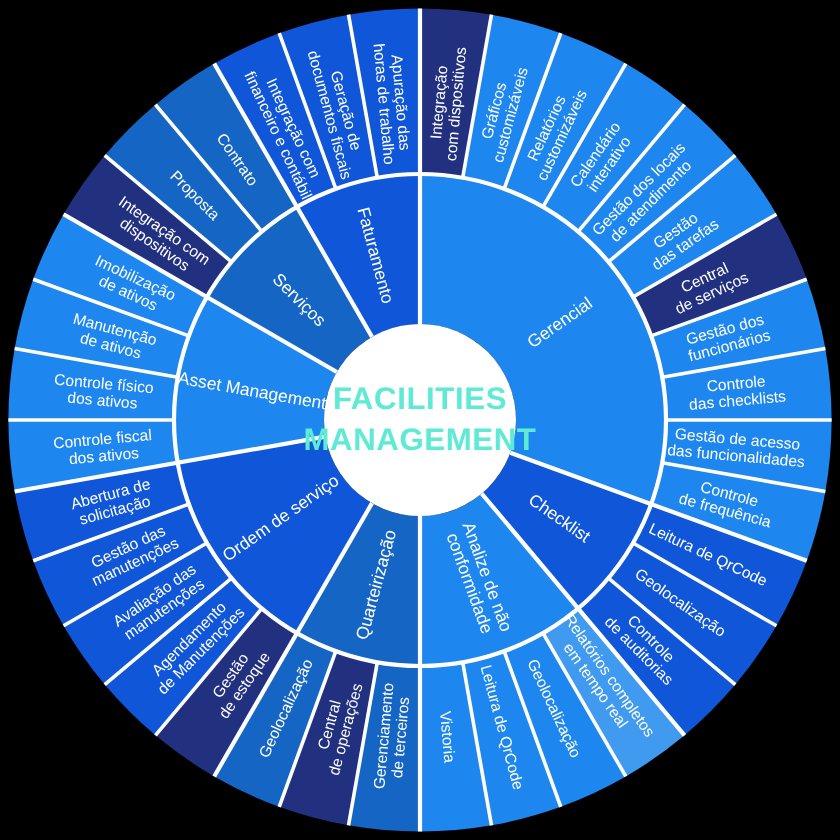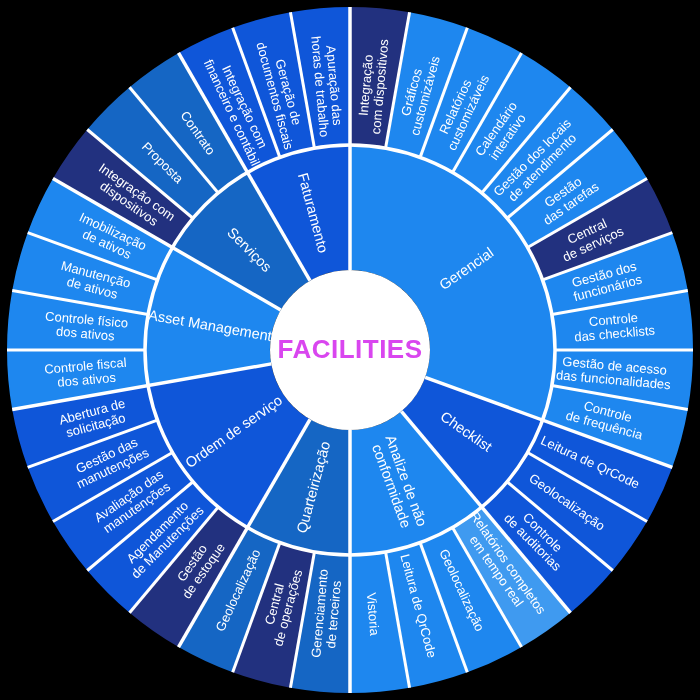--- a/index.html
+++ b/index.html
@@ -23,21 +23,21 @@
   }
   .leaf-label { font-size: 13px; }
   .parent-label { font-size: 14.5px; }
   .center-label {
     position: absolute;
     left: 50%;
     top: 50%;
     transform: translate(-50%, -50%);
     width: 220px;
     text-align: center;
-    color: #d946ef;
+    color: #5eead4;
     font-weight: bold;
     font-size: 26px;
     line-height: 1.3;
     letter-spacing: 0.5px;
   }
   .center-label span { display: block; }
 </style>
 </head>
 <body>
 
@@ -165,14 +165,15 @@
       <text class="seg-label leaf-label" text-anchor="middle" transform="translate(132.9,198.0) rotate(35.0)"><tspan x="0" dy="-0.22em">Integração com</tspan><tspan x="0" dy="1.08em">dispositivos</tspan></text>
       <text class="seg-label leaf-label" text-anchor="middle" transform="translate(162.6,162.6) rotate(45.0)"><tspan x="0" dy="0.35em">Proposta</tspan></text>
       <text class="seg-label leaf-label" text-anchor="middle" transform="translate(198.0,132.9) rotate(55.0)"><tspan x="0" dy="0.35em">Contrato</tspan></text>
       <text class="seg-label parent-label" text-anchor="middle" transform="translate(313.2,212.8) rotate(75.0)"><tspan x="0" dy="0.35em">Faturamento</tspan></text>
       <text class="seg-label leaf-label" text-anchor="middle" transform="translate(238.0,109.8) rotate(65.0)"><tspan x="0" dy="-0.22em">Integração com</tspan><tspan x="0" dy="1.08em">financeiro e contábil</tspan></text>
       <text class="seg-label leaf-label" text-anchor="middle" transform="translate(281.4,94.0) rotate(75.0)"><tspan x="0" dy="-0.22em">Geração de</tspan><tspan x="0" dy="1.08em">documentos fiscais</tspan></text>
       <text class="seg-label leaf-label" text-anchor="middle" transform="translate(326.9,86.0) rotate(85.0)"><tspan x="0" dy="-0.22em">Apuração das</tspan><tspan x="0" dy="1.08em">horas de trabalho</tspan></text>
     </svg>
   <div class="center-label">
     <span>FACILITIES</span>
+    <span>MANAGEMENT</span>
   </div>
 </div>
 
 </body></html>

